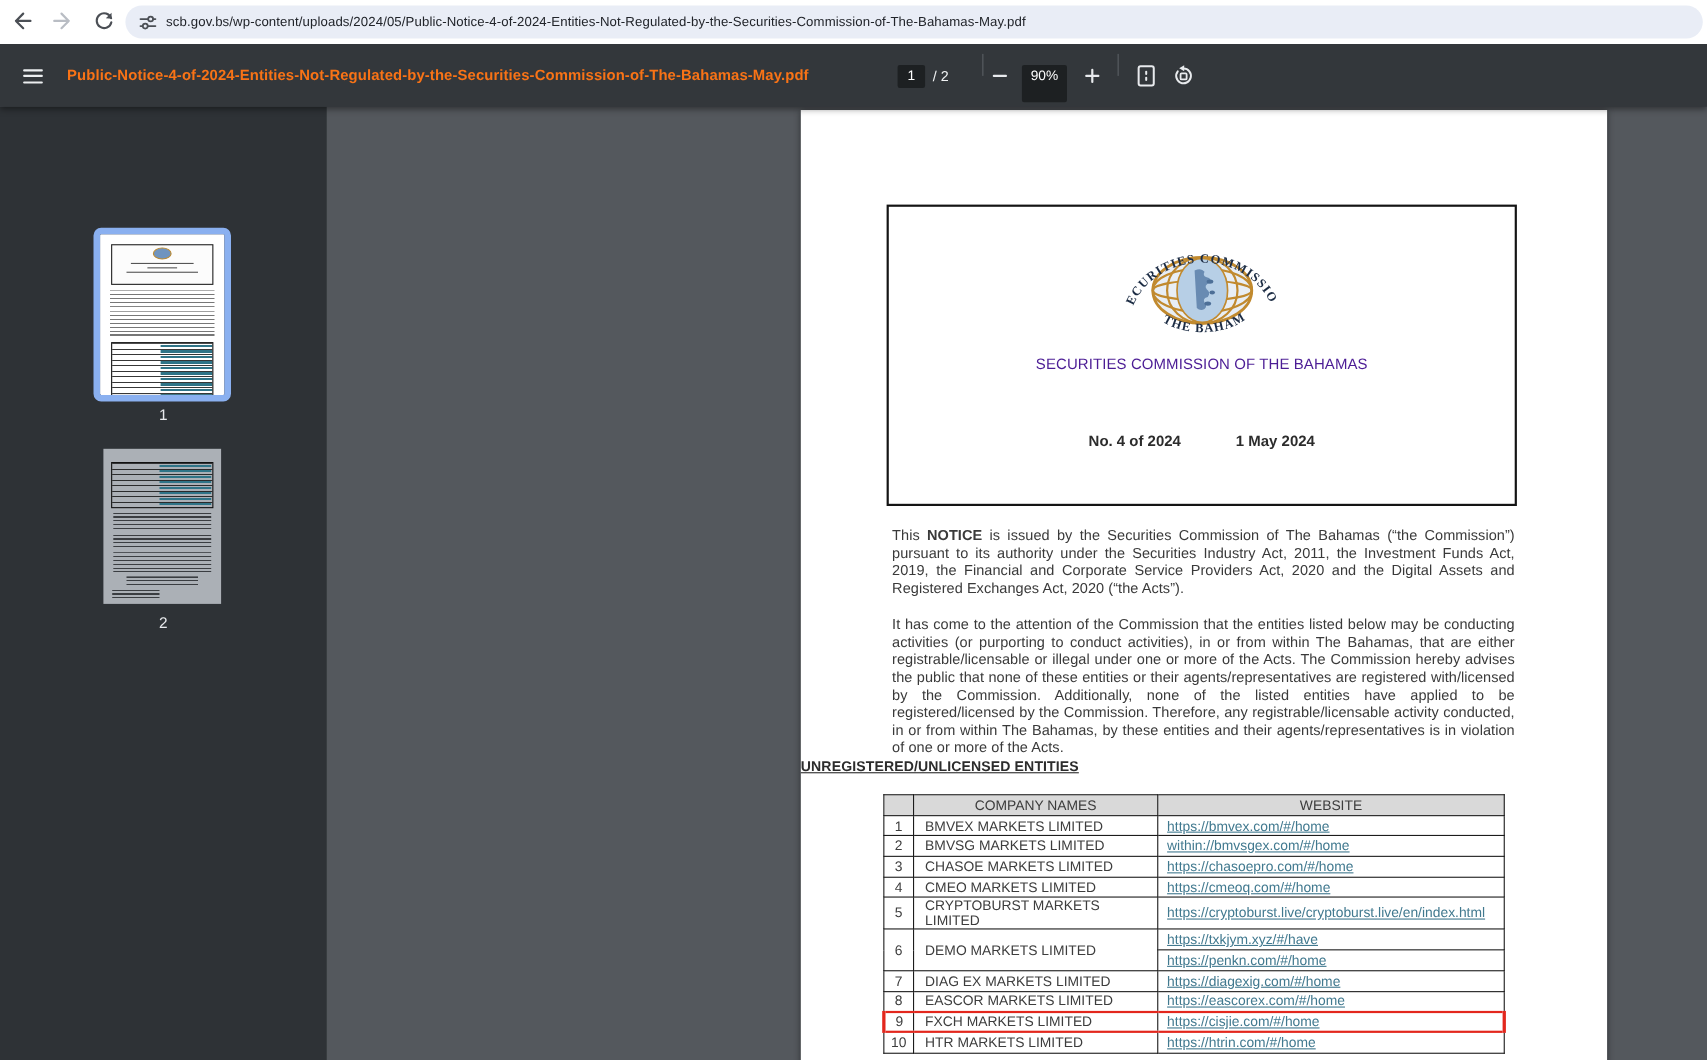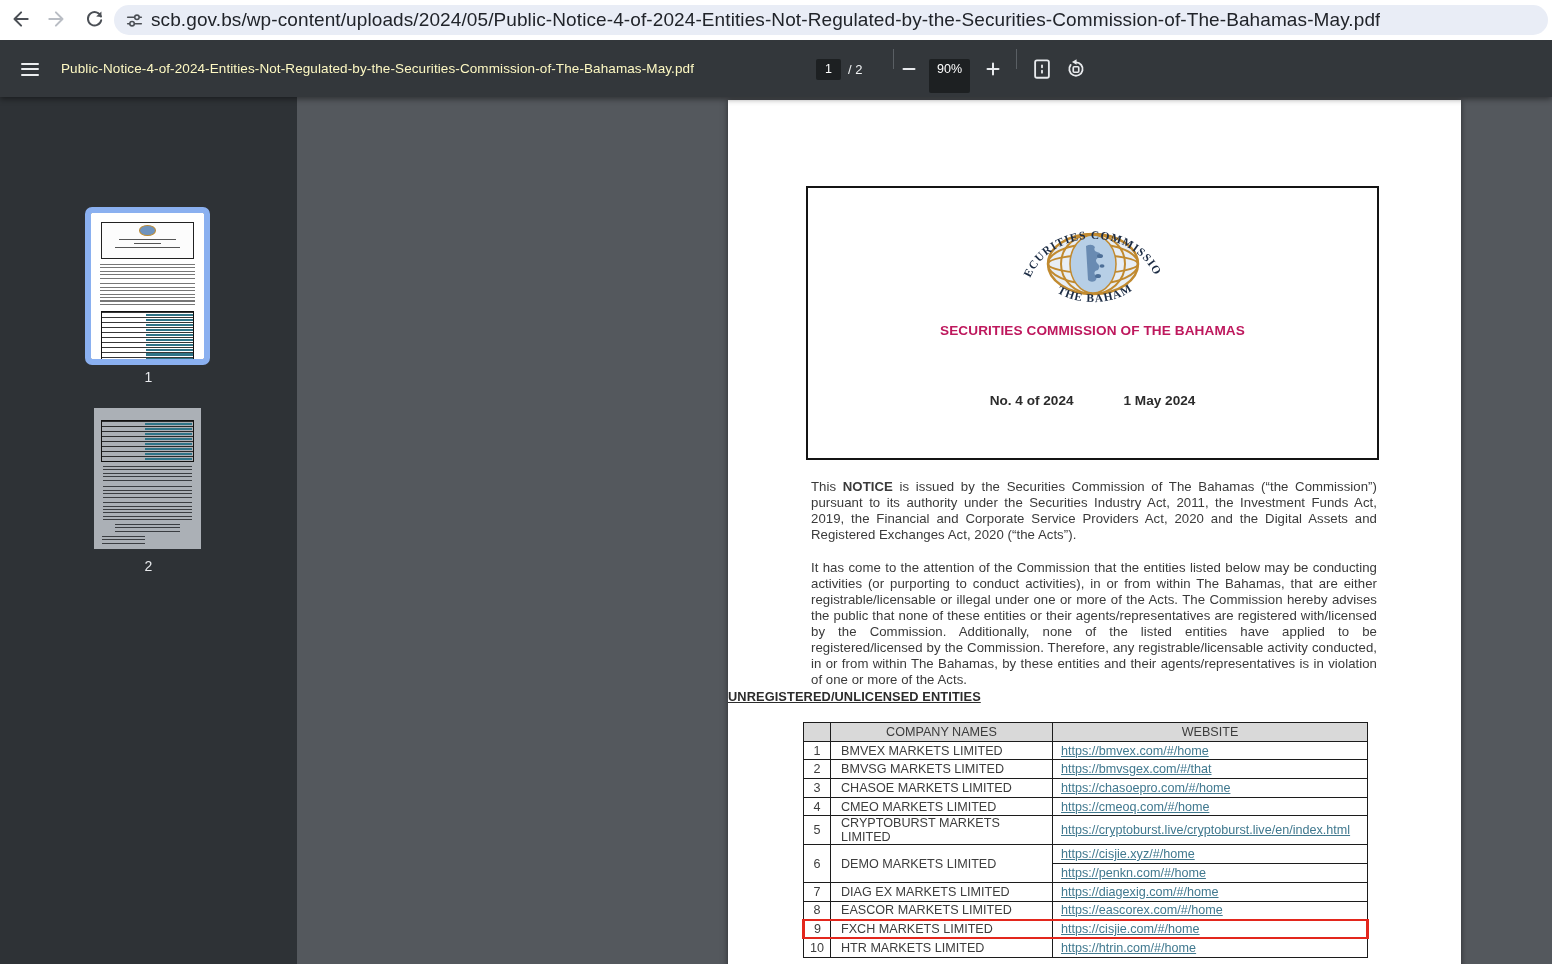--- a/index.html
+++ b/index.html
@@ -5,28 +5,28 @@
   * { margin:0; padding:0; box-sizing:border-box; }
   html,body { width:1552px; height:964px; overflow:hidden; background:#54585d;
               font-family:"Liberation Sans", sans-serif; }
   #stage { position:absolute; inset:0; width:1552px; height:964px; }
 
   
   .browser-bar { position:absolute; left:0; top:0; width:1552px; height:40px; background:#ffffff; z-index:30; }
   .nav-btn { position:absolute; top:8px; width:24px; height:24px; border:none; background:transparent; cursor:pointer; padding:0; }
   .omnibox { position:absolute; left:114px; top:5px; width:1434px; height:30px; background:#e9edf6; border-radius:15px; display:flex; align-items:center; }
   .tune-wrap { margin-left:9px; width:22px; height:22px; display:flex; align-items:center; justify-content:center; }
-  .url-text { margin-left:6px; font-size:19px; color:#21242a; white-space:nowrap; overflow:hidden; letter-spacing:.1px; }
+  .url-text { margin-left:6px; font-size:12px; color:#21242a; white-space:nowrap; overflow:hidden; letter-spacing:.1px; }
 
   
   .pdf-toolbar { position:absolute; left:0; top:40px; width:1552px; height:57px; background:#33373b;
                  box-shadow:0 2px 6px rgba(0,0,0,.45); z-index:20; }
   .hamburger { position:absolute; left:14px; top:13px; width:32px; height:32px; background:transparent; border:none; cursor:pointer; }
   .hamburger span { display:block; width:18px; height:2px; background:#eceef0; margin:3.5px auto; border-radius:1px; }
-  .pdf-title { position:absolute; left:61px; top:0; height:57px; line-height:57px; color:#fef9c3; font-size:13.5px; font-weight:400; letter-spacing:.1px; white-space:nowrap; }
+  .pdf-title { position:absolute; left:61px; top:0; height:57px; line-height:57px; color:#f97316; font-size:13.5px; font-weight:700; letter-spacing:.1px; white-space:nowrap; }
   .dark-box { background:#1d2022; color:#fff; border-radius:2px; text-align:center; font-size:12.5px; }
   .page-box { position:absolute; left:816px; top:59px; width:25px; height:21px; line-height:21px; }
   .page-count { position:absolute; left:848px; top:59px; height:21px; line-height:21px; color:#f1f3f4; font-size:13px; }
   .tb-sep { position:absolute; top:50px; width:1px; height:20px; background:#5a5f64; }
   .icon-btn { position:absolute; width:28px; height:28px; top:56px; border:none; background:transparent; cursor:pointer; display:flex; align-items:center; justify-content:center; padding:0; }
   .zoom-box { position:absolute; left:929px; top:59px; width:41px; height:34px; line-height:21px; }
   .pdf-toolbar, .tb-ctrl { transform:translateZ(0); }
   .pdf-toolbar .abs-fix { position:absolute; }
 
   
@@ -64,21 +64,21 @@
      background-repeat:no-repeat, no-repeat; }
   .mini-par.dark { background:repeating-linear-gradient(to bottom,#3a3d41 0 1px,transparent 1px 3.5px); }
 
   
   .viewer { position:absolute; left:297px; top:97px; width:1255px; height:867px; background:#54585d; overflow:hidden; }
   .pdf-page { position:absolute; left:431px; top:3px; width:733px; height:900px; background:#ffffff;
               box-shadow:0 1px 6px rgba(0,0,0,.5); color:#333; }
 
   .doc-header-box { position:absolute; left:78px; top:86px; width:573px; height:274px; border:2px solid #141414; }
   .logo-svg { position:absolute; left:50%; top:16px; transform:translateX(-50%); }
-  .hdr-line { position:absolute; left:0; width:100%; text-align:center; font-weight:bold; font-size:13.6px; color:#be185d; letter-spacing:.1px; }
+  .hdr-line { position:absolute; left:0; width:100%; text-align:center; font-weight:normal; font-size:13.6px; color:#4c1d95; letter-spacing:.1px; }
   .hl1 { top:135px; } .hl2 { top:170px; } .hl4 { top:241px; }
   .hl3 { top:205px; display:flex; justify-content:center; gap:50px; position:absolute; left:0; width:100%; font-weight:bold; font-size:13.6px; color:#2c2c2c; }
 
   .doc-par { position:absolute; left:83px; width:566px; font-size:13.2px; line-height:16px; color:#3a3a3a; text-align:justify; letter-spacing:.05px; }
   .par-1 { top:379px; } .par-2 { top:460px; }
 
   .entities-heading { position:absolute; left:0; top:589px; width:100%; font-weight:bold; font-size:12.8px; text-decoration:underline; color:#2c2c2c; letter-spacing:.1px; }
 
   .entities-table { position:absolute; left:74px; top:622px; width:564px; border-collapse:collapse; table-layout:fixed; font-size:12.6px; color:#3d3d3d; }
   .entities-table col.c-no { width:27px; } .entities-table col.c-name { width:222px; } .entities-table col.c-web { width:315px; }
@@ -249,41 +249,41 @@
         </thead>
         <tbody>
             <tr>
               <td class="cell-no" rowspan="1">1</td>
               <td class="cell-name" rowspan="1">BMVEX MARKETS LIMITED</td>
               <td class="cell-web"><a class="site-link">https://bmvex.com/#/home</a></td>
             </tr>
             <tr>
               <td class="cell-no" rowspan="1">2</td>
               <td class="cell-name" rowspan="1">BMVSG MARKETS LIMITED</td>
-              <td class="cell-web"><a class="site-link">https://bmvsgex.com/#/that</a></td>
+              <td class="cell-web"><a class="site-link">within://bmvsgex.com/#/home</a></td>
             </tr>
             <tr>
               <td class="cell-no" rowspan="1">3</td>
               <td class="cell-name" rowspan="1">CHASOE MARKETS LIMITED</td>
               <td class="cell-web"><a class="site-link">https://chasoepro.com/#/home</a></td>
             </tr>
             <tr>
               <td class="cell-no" rowspan="1">4</td>
               <td class="cell-name" rowspan="1">CMEO MARKETS LIMITED</td>
               <td class="cell-web"><a class="site-link">https://cmeoq.com/#/home</a></td>
             </tr>
             <tr>
               <td class="cell-no" rowspan="1">5</td>
               <td class="cell-name" rowspan="1">CRYPTOBURST MARKETS LIMITED</td>
               <td class="cell-web"><a class="site-link">https://cryptoburst.live/cryptoburst.live/en/index.html</a></td>
             </tr>
             <tr>
               <td class="cell-no" rowspan="2">6</td>
               <td class="cell-name" rowspan="2">DEMO MARKETS LIMITED</td>
-              <td class="cell-web"><a class="site-link">https://cisjie.xyz/#/home</a></td>
+              <td class="cell-web"><a class="site-link">https://txkjym.xyz/#/have</a></td>
             </tr>
             <tr>
               <td class="cell-web"><a class="site-link">https://penkn.com/#/home</a></td>
             </tr>
             <tr>
               <td class="cell-no" rowspan="1">7</td>
               <td class="cell-name" rowspan="1">DIAG EX MARKETS LIMITED</td>
               <td class="cell-web"><a class="site-link">https://diagexig.com/#/home</a></td>
             </tr>
             <tr>

